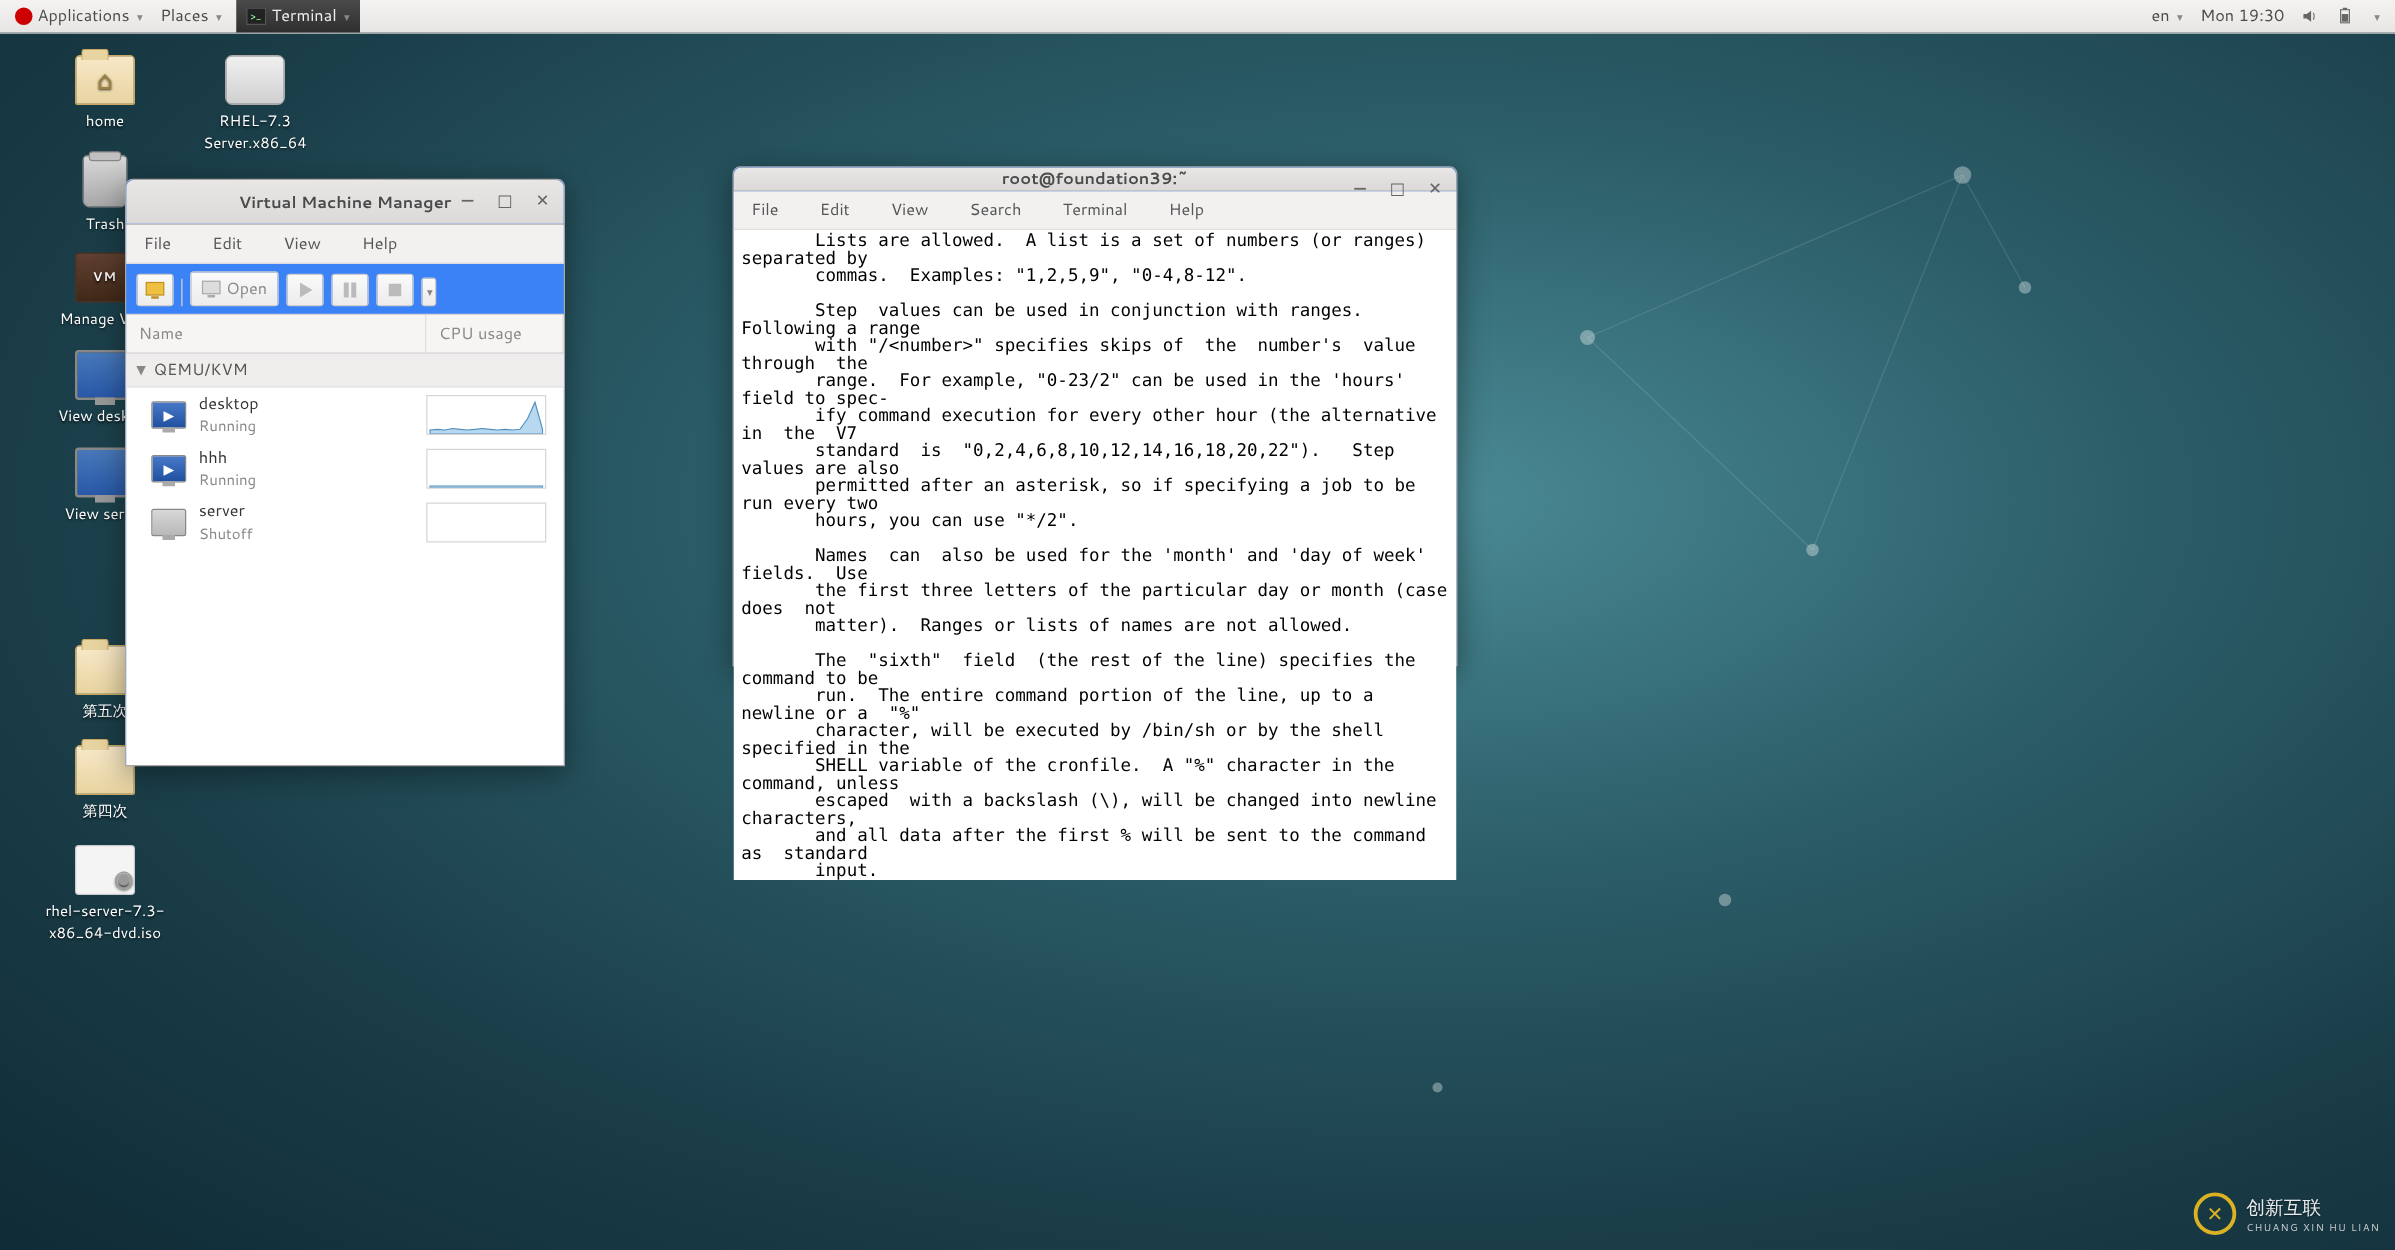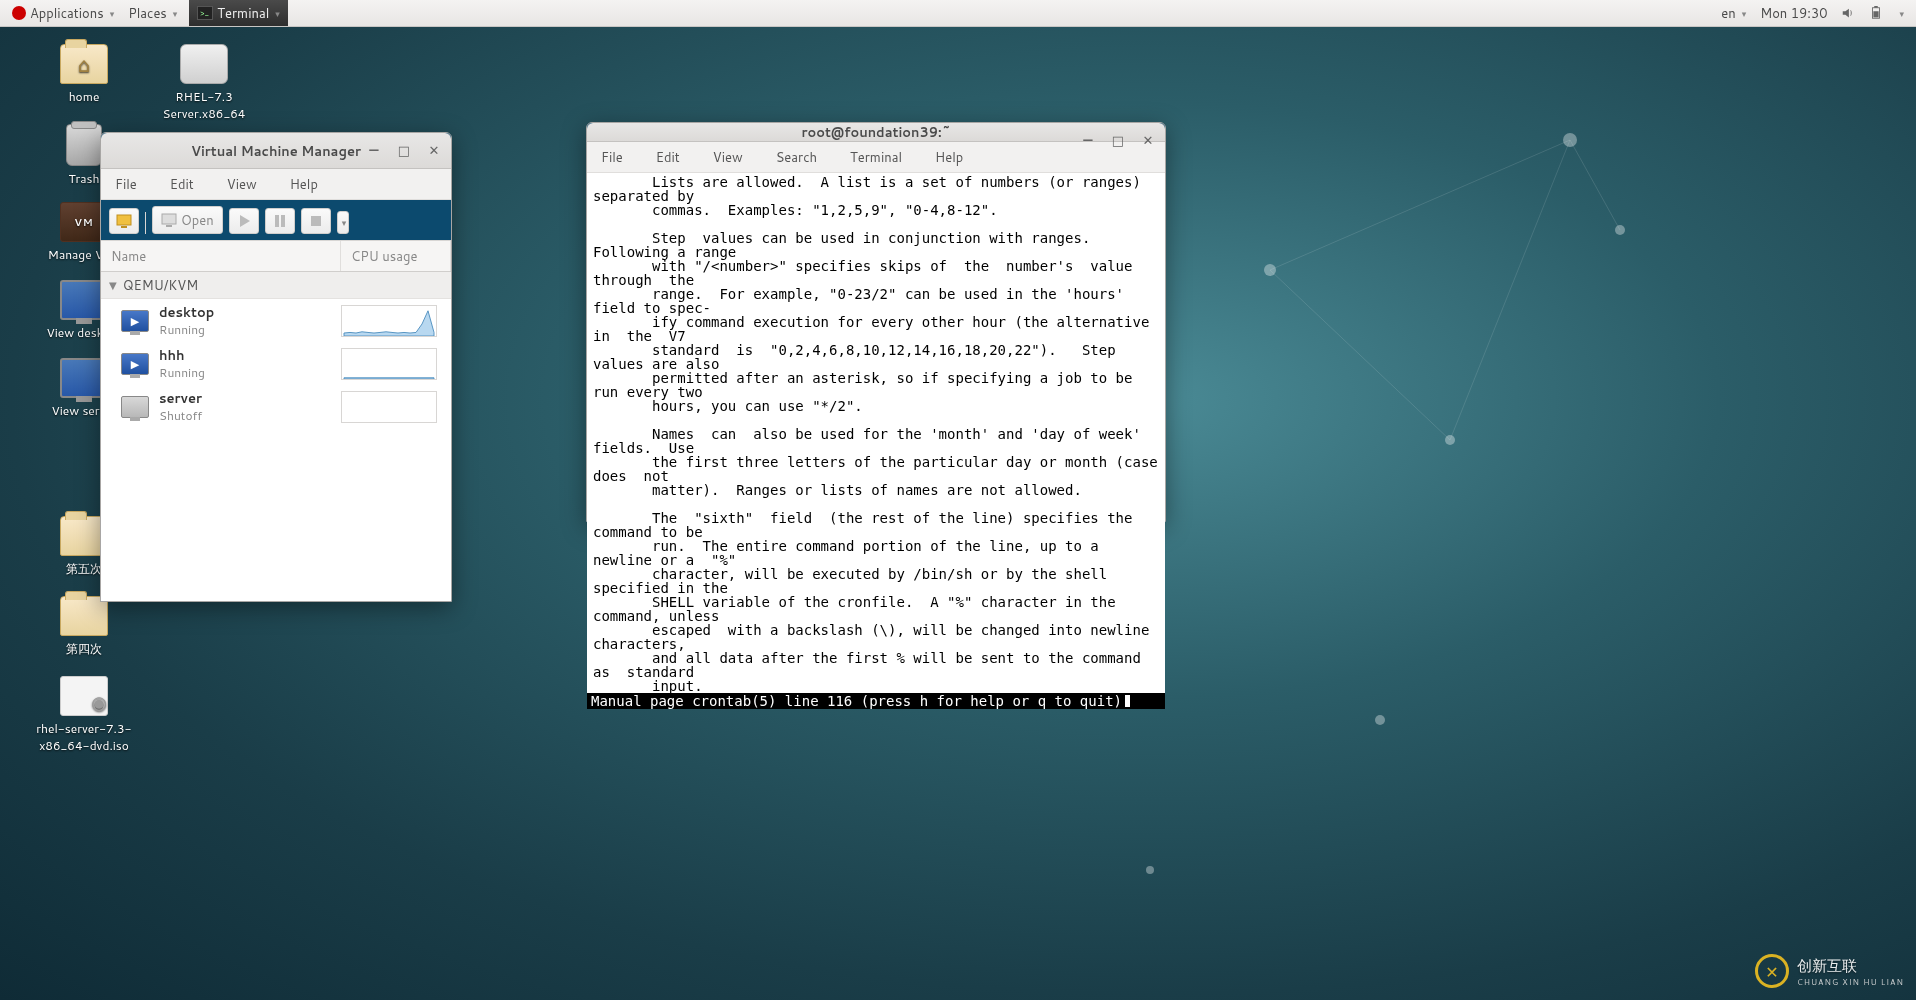--- a/index.html
+++ b/index.html
@@ -43,25 +43,25 @@
 .disk-ic { background:linear-gradient(#f0f0f0,#d0d0d0); border-radius:6px; border:1px solid #aaa; height:28px; margin-top:10px; }
 .vm-ic { background:linear-gradient(#604030,#402818); border-radius:3px; border:1px solid #503020; }
 .vm-ic::after { content:"VM"; color:#fff; position:absolute; inset:0; display:flex; align-items:center; justify-content:center; font-size:10px; font-weight:bold; letter-spacing:1px; }
 .screen-ic { background:linear-gradient(#4878b8,#2858a8); border-radius:3px; border:2px solid #888; height:32px; }
 .screen-ic::after { content:""; position:absolute; bottom:-6px; left:50%; transform:translateX(-50%); width:16px; height:6px; background:#999; }
 .iso-ic { background:#f4f4f4; border:1px solid #ccc; border-radius:3px; }
 .iso-ic::after { content:"◉"; position:absolute; bottom:0; right:0; font-size:18px; color:#999; }
 
 .window {
   position:absolute;
-  background:#0c4a6e;
+  background:#3b82f6;
   border:1px solid #a8a6a4;
   border-radius:6px 6px 0 0;
   box-shadow:0 6px 24px rgba(0,0,0,0.4);
-  display:flex; flex-direction:column;
+  display:flex; flex-direction:column;margin-top:11px;
 }
 .titlebar {
   height:36px;
   background:linear-gradient(#e8e7e6,#dcdad8);
   border-bottom:1px solid #c4c2c0;
   border-radius:6px 6px 0 0;
   display:flex; align-items:center; justify-content:center;
   position:relative; font-weight:bold; color:#4a4a4a; font-size:13px;
 }
 .win-controls { position:absolute; right:6px; top:6px; display:flex; gap:8px; }
@@ -79,21 +79,21 @@
 .col-cpu { width:110px; }
 .vmm-body { flex:1; background:#fff; overflow:auto; }
 .conn-row { display:flex; align-items:center; padding:4px 8px; background:#efeeed; border-bottom:1px solid #e4e2e0; font-size:13px; color:#555; }
 .conn-row .tw { margin-right:6px; font-size:10px; color:#888; }
 .vm-row { display:flex; align-items:center; padding:4px 8px 4px 20px; }
 .vm-row .mon { width:28px; height:22px; background:linear-gradient(#4878c8,#2050a0); border:1px solid #888; border-radius:2px; margin-right:10px; position:relative; }
 .vm-row .mon.off { background:linear-gradient(#d8d8d8,#b8b8b8); }
 .vm-row .mon::after { content:""; position:absolute; bottom:-4px; left:50%; transform:translateX(-50%); width:10px; height:4px; background:#aaa; }
 .vm-row .mon .play { position:absolute; inset:0; display:flex; align-items:center; justify-content:center; color:#fff; font-size:11px; }
 .vm-info { flex:1; }
-.vm-info .nm { font-weight:bold; font-size:13px; color:#333; }
+.vm-info .nm { font-weight:normal; font-size:13px; color:#333; }
 .vm-info .st { font-size:12px; color:#888; }
 .spark { width:96px; height:32px; border:1px solid #d8d6d4; background:#fff; margin-right:6px; }
 
 .term-window .term-body {
   flex:1; background:#fff; color:#000;
   font-family:"DejaVu Sans Mono","Courier New",monospace;
   font-size:14px; line-height:1.0;
   padding:2px 6px 0 6px;
   white-space:pre-wrap;
 }
@@ -337,24 +337,20 @@
        matter).  Ranges or lists of names are not allowed.
 
        The  "sixth"  field  (the rest of the line) specifies the command to be
        run.  The entire command portion of the line, up to a newline or a  "%"
        character, will be executed by /bin/sh or by the shell specified in the
        SHELL variable of the cronfile.  A "%" character in the command, unless
        escaped  with a backslash (\), will be changed into newline characters,
        and all data after the first % will be sent to the command as  standard
        input.
 </div>
-  <div class="term-status">
-    <span> Manual page crontab(5) line 116 (press h for help or q to quit)</span>
-      <span class="cursor"></span>
-  </div>
 </div>
 
 <div class="watermark">
   <div class="logo">✕</div>
   <div>
     <span class="txt">创新互联</span>
     <span class="sub">CHUANG XIN HU LIAN</span>
   </div>
 </div>
 

